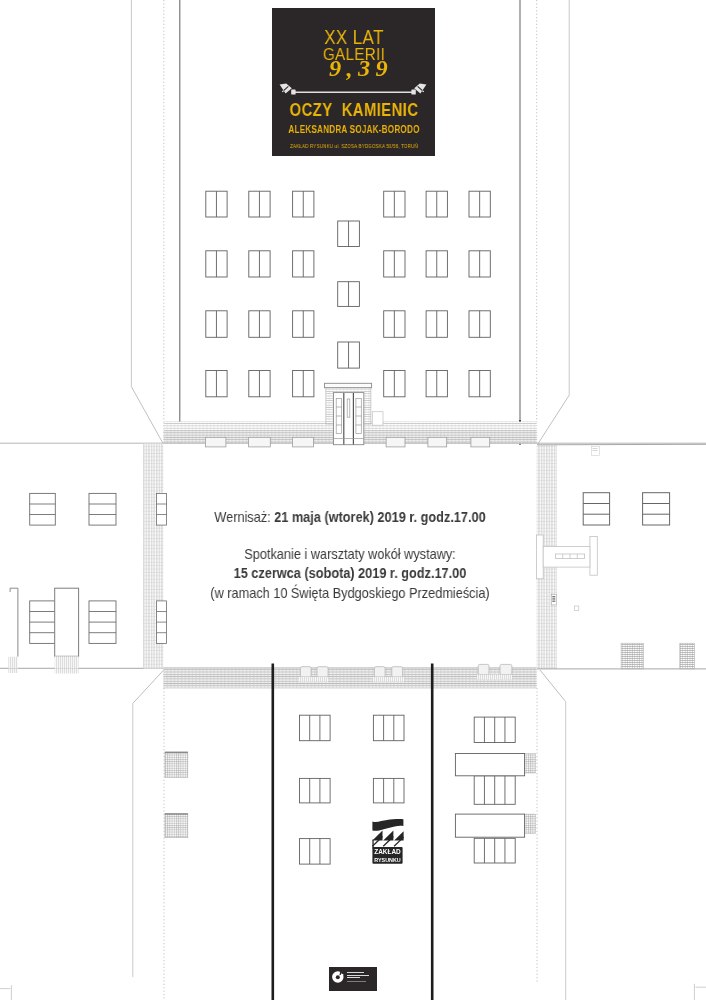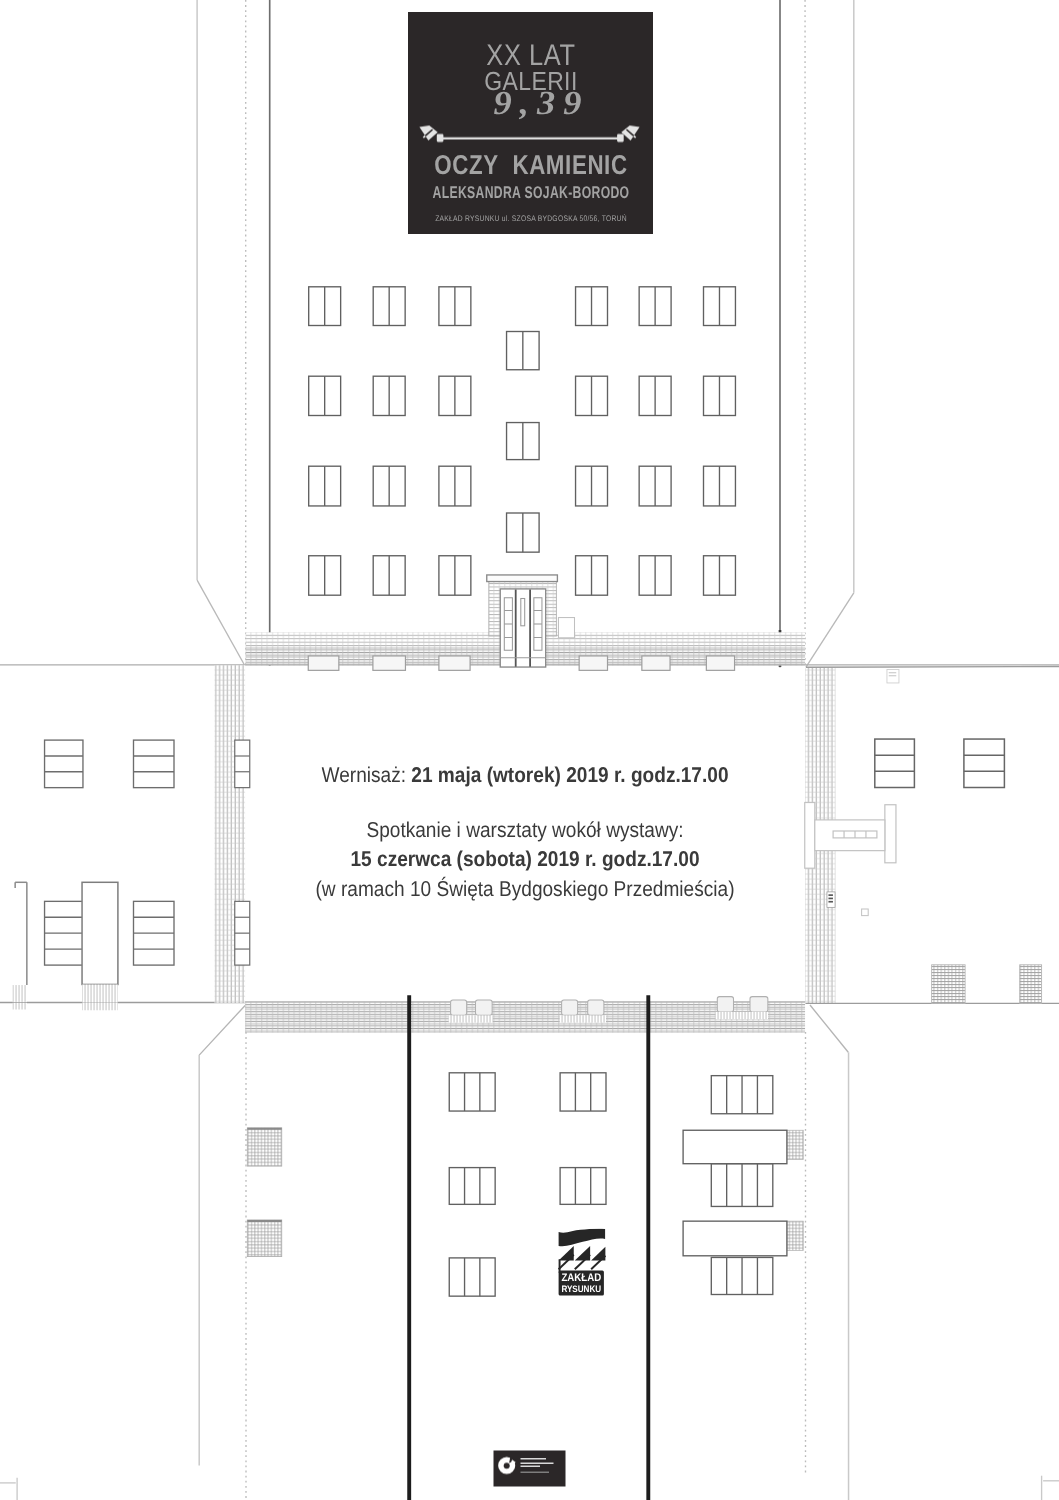--- a/index.html
+++ b/index.html
@@ -313,21 +313,21 @@
   </g>
 
   <g stroke="#c9c9c9" stroke-width="0.9" fill="none">
     <line x1="0" y1="988.6" x2="10.5" y2="988.6"></line>
     <line x1="11.4" y1="985.2" x2="11.4" y2="1000"></line>
     <line x1="695.4" y1="987.2" x2="706" y2="987.2"></line>
     <line x1="694.4" y1="983.8" x2="694.4" y2="1000"></line>
   </g>
 </svg>
 
-<div class="abs" id="hdr" style="left:271.5px;top:7.7px;width:163px;height:148px;background:#2b2728;color:#a3a3a3;">
+<div class="abs" id="hdr" style="left:271.5px;top:7.7px;width:163px;height:148px;background:#2b2728;color:#eab308;">
   <div class="abs hc" style="top:20px;font-size:19.9px;letter-spacing:0.5px;transform:translateX(-50%) scaleX(0.85);">XX&nbsp;LAT</div>
   <div class="abs hc" style="top:37.8px;font-size:17.4px;letter-spacing:0.3px;transform:translateX(-50%) scaleX(0.88);">GALERII</div>
   <div class="abs hc" style="top:50.4px;font-size:22.5px;font-style:italic;font-weight:bold;font-family:'Liberation Serif',serif;letter-spacing:5px;margin-left:7.5px;transform:translateX(-50%) scaleX(1.08);">9,39</div>
   <svg class="abs" style="left:0;top:70.8px;" width="163" height="26" viewBox="0 0 163 26">
     <line x1="21" y1="13.2" x2="142" y2="13.2" stroke="#e0e0e0" stroke-width="1.5"></line>
     <g fill="#e4e4e4">
       <path d="M7.6,5.6 L14.2,4.6 L19.8,9.2 L13.6,14.6 Z M9.8,12.4 L16,7 L16.7,7.7 L10.6,13.2 Z" fill-rule="evenodd"></path>
       <rect x="19.2" y="10.4" width="4.4" height="5.2" rx="0.7"></rect>
       <path d="M154.4,5.6 L147.8,4.6 L142.2,9.2 L148.4,14.6 Z M152.2,12.4 L146,7 L145.3,7.7 L151.4,13.2 Z" fill-rule="evenodd"></path>
       <rect x="139.4" y="10.4" width="4.4" height="5.2" rx="0.7"></rect>

